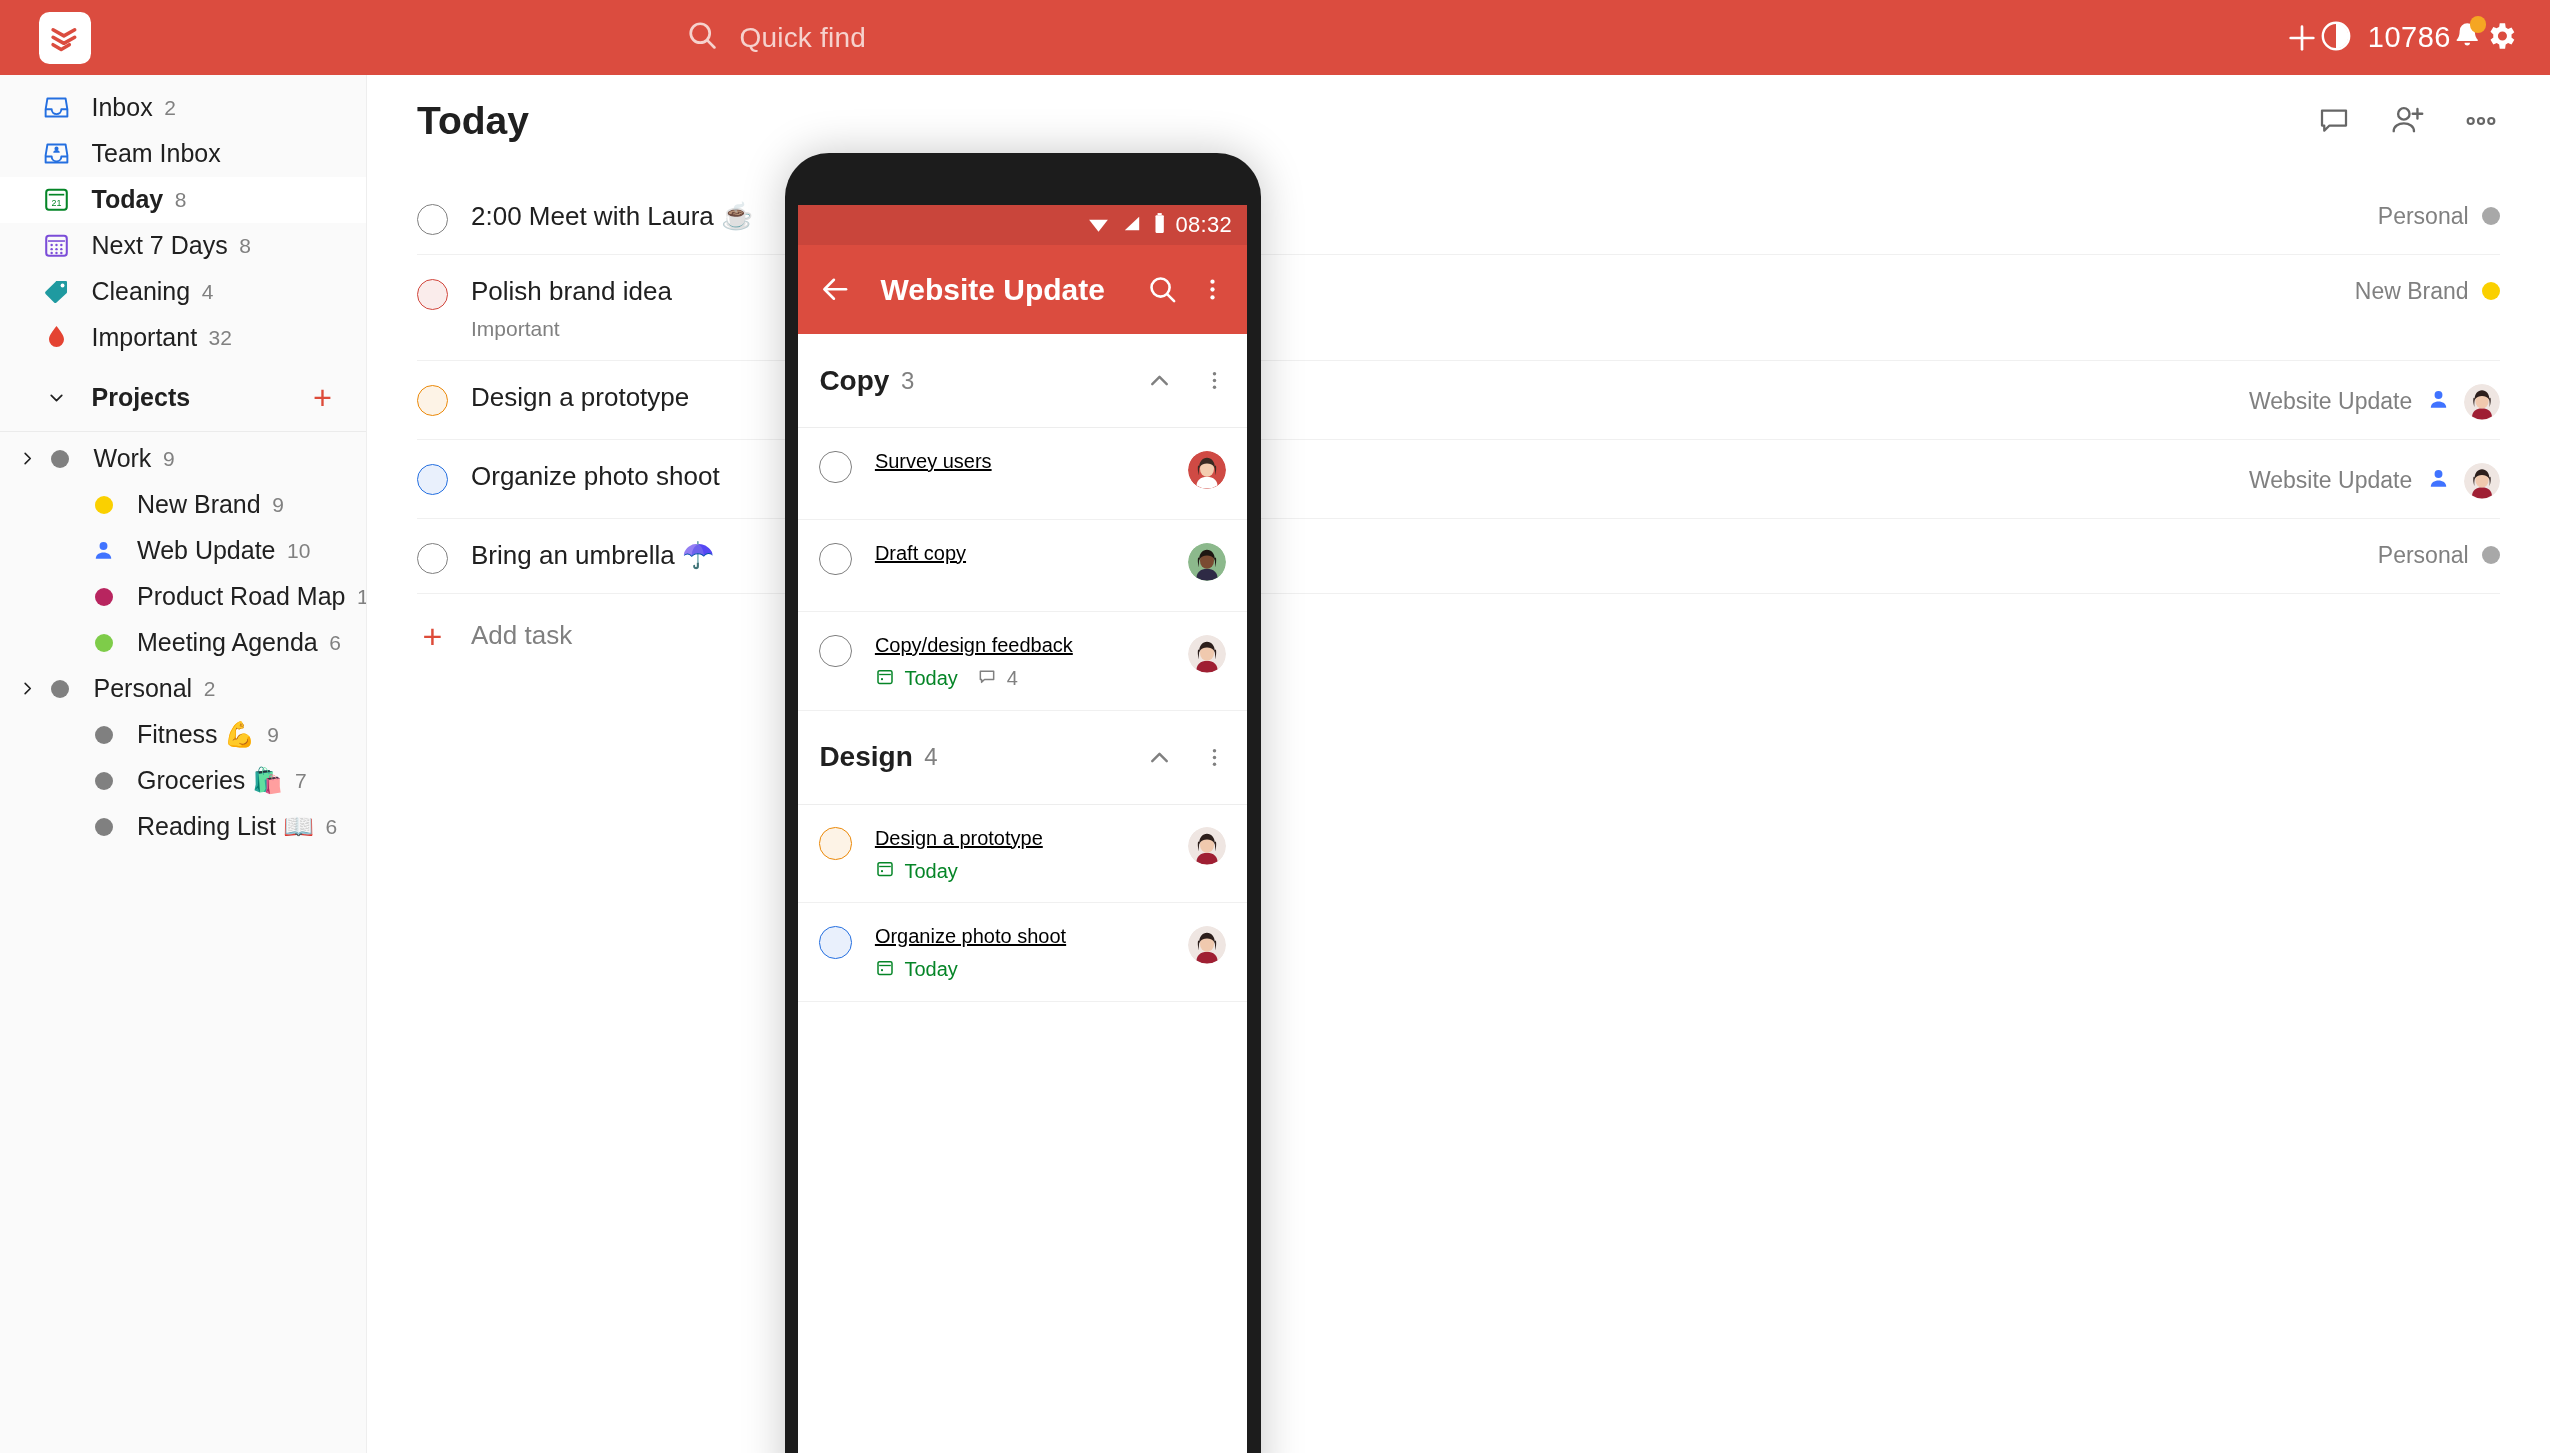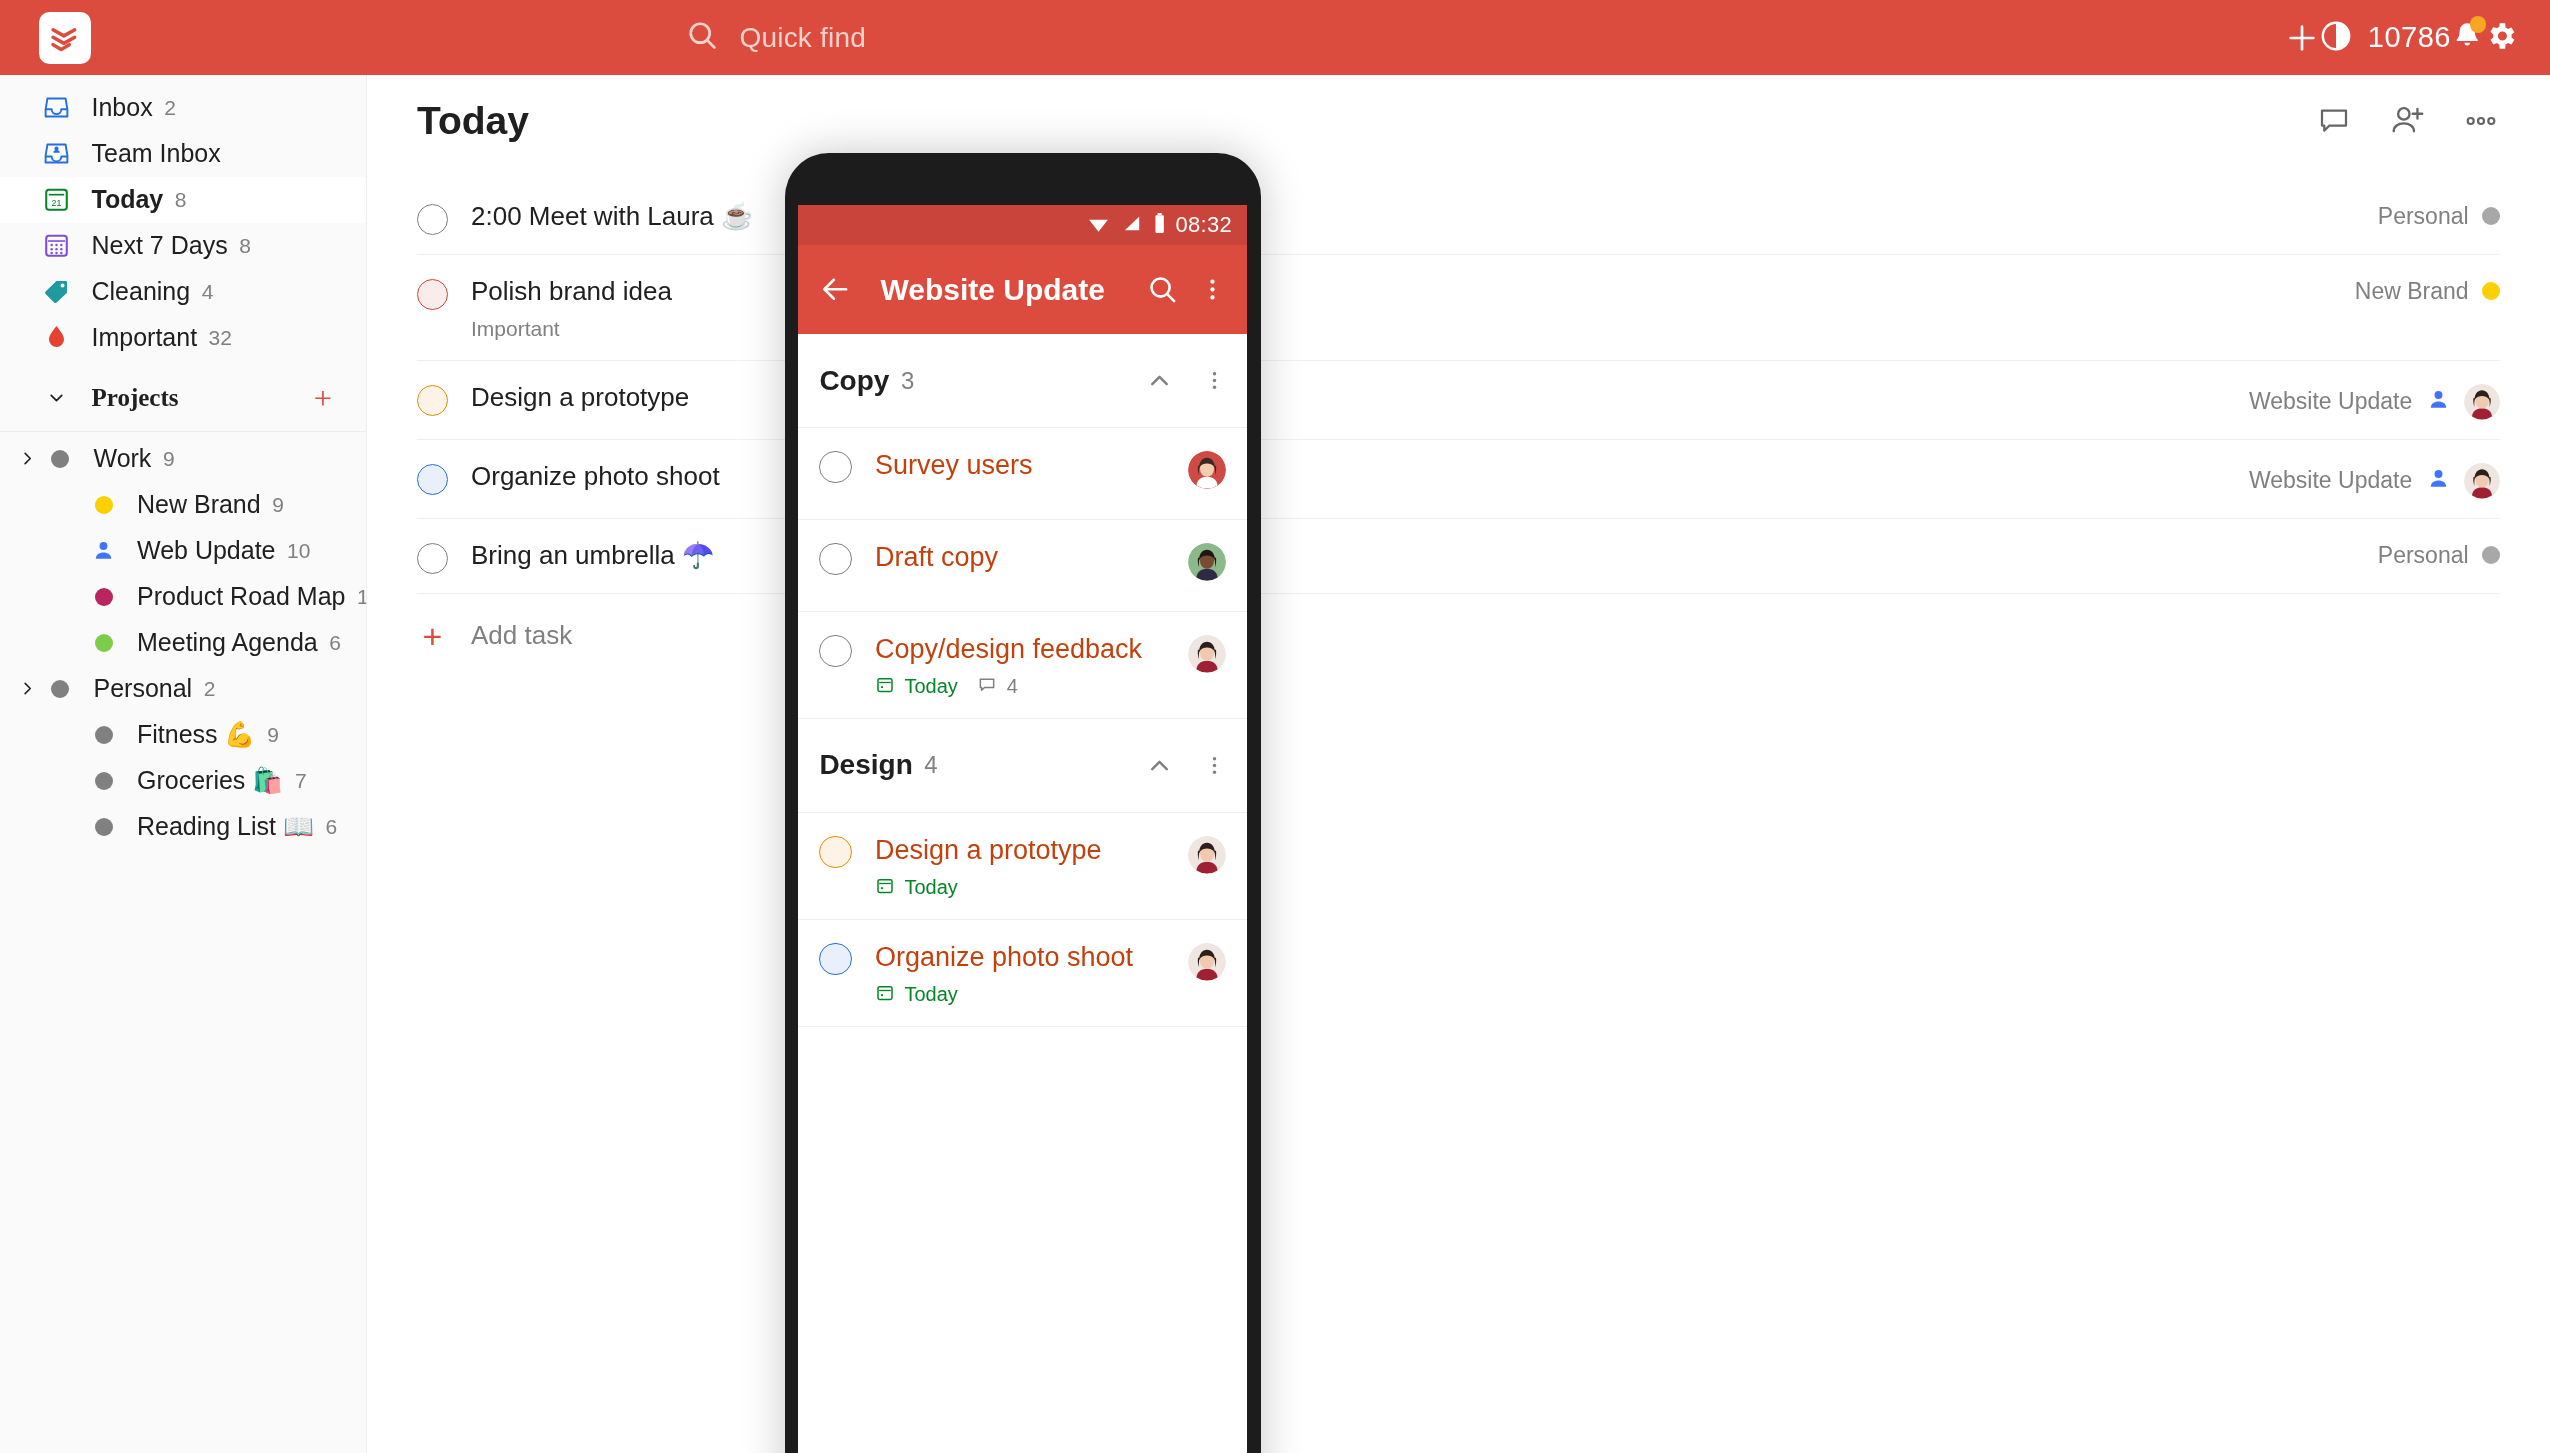--- a/index.html
+++ b/index.html
@@ -50,21 +50,21 @@
   .nav-ico {
     width: 32.5px; height: 32.5px; display: flex; align-items: center;
     justify-content: center; flex: 0 0 32.5px; margin-right: 19px;
   }
   .nav-label { font-size: 25px; color: #202020; white-space: nowrap; }
   .nav-item.active .nav-label { font-weight: bold; }
   .nav-count { font-size: 21px; color: #808080; margin-left: 11.5px; }
 
   .section-head {
     display: flex; align-items: center; height: 55px;
-    padding-left: 40px; position: relative; margin-top: 9.6px; font-family: Liberation Serif, serif;
+    padding-left: 40px; position: relative; margin-top: 9.6px;
   }
   .sec-chevron {
     width: 32.5px; height: 32.5px; margin-right: 19px; display: flex;
     align-items: center; justify-content: center; cursor: pointer;
   }
   .sec-title { font-size: 25px; font-weight: bold; color: #202020; }
   .sec-add {
     position: absolute; right: 34px; top: 50%; transform: translateY(-50%);
     font-size: 32.5px; color: #dd4b39; cursor: pointer; line-height: 1;
   }
@@ -169,21 +169,21 @@
 
   .ph-task {
     display: flex; align-items: flex-start; padding: 21px 21px 19px 21px;
     border-bottom: 1px solid #f0f0f0; min-height: 92px;
   }
   .ph-chk {
     width: 32.5px; height: 32.5px; border-radius: 50%; border: 1.9px solid #808080;
     flex: 0 0 32.5px; margin-right: 23px; margin-top: 1.9px; cursor: pointer;
   }
   .ph-task-body { flex: 1; }
-  .ph-task-text { font-size: 27px; color: #c2410c; line-height: 1.2; }
+  .ph-task-text { font-size: 20px; color: #000000; line-height: 1.2; text-decoration: underline; }
   .ph-task-meta {
     display: flex; align-items: center; gap: 9.6px; margin-top: 9.6px;
   }
   .ph-date { font-size: 20px; color: #058527; }
   .ph-cmt { font-size: 20px; color: #808080; }
   .ph-av {
     width: 38px; height: 38px; border-radius: 50%; flex: 0 0 38px;
     overflow: hidden; margin-left: 9.6px; margin-top: 1.9px;
   }
 </style>

